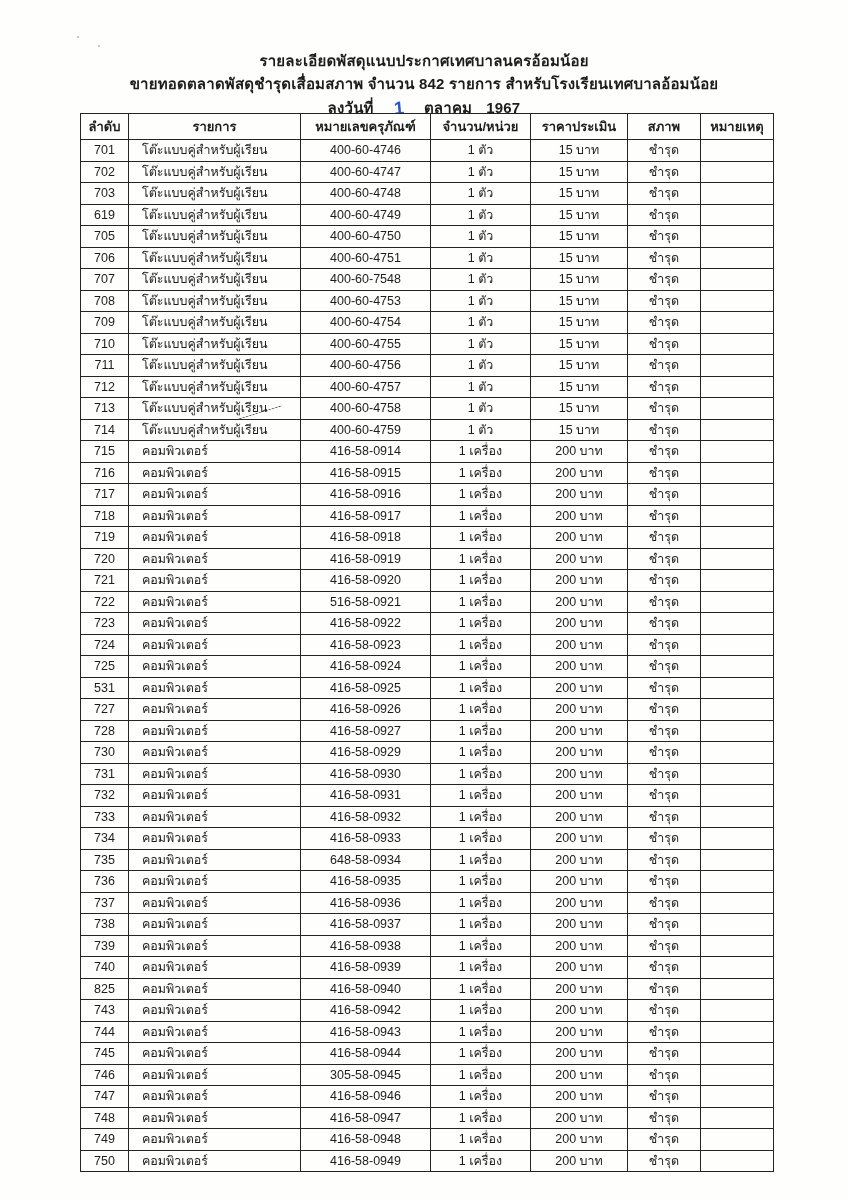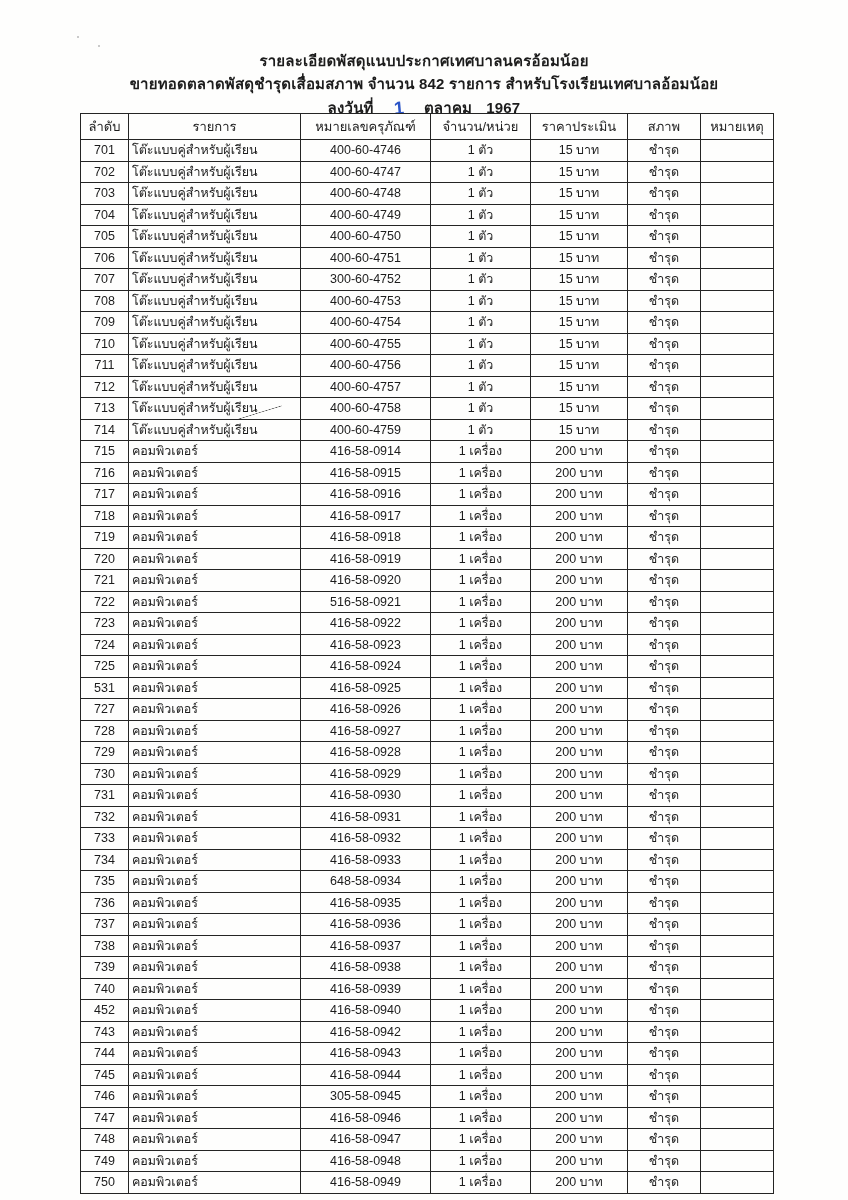--- a/index.html
+++ b/index.html
@@ -49,31 +49,31 @@
   .asset-table col.c6 { width:73px; }
 
   .asset-table th, .asset-table td {
     border:1.5px solid #242424;
     padding:0 2px;
     overflow:hidden;
     white-space:nowrap;
   }
   .asset-table th {
     height:25px;
-    font-size:13px; font-weight:normal;
+    font-size:13px; font-weight:bold;
     text-align:center;
     line-height:1;
   }
   .asset-table td {
     height:20.5px;
     font-size:12.5px;
     text-align:center;
     line-height:1;
   }
-  .asset-table td.item { text-align:left; padding-left:3px; }
+  .asset-table td.item { text-align:left; padding-left:13px; }
 
   .pen-mark {
     position:absolute;
     left:237px; top:412px;
     width:46px; height:0;
     border-top:1.6px solid #3a3a3a;
     transform:rotate(-17deg);
     border-radius:2px;
   }
 </style>
@@ -136,21 +136,21 @@
         <tr>
           <td>703</td>
           <td class="item">โต๊ะแบบคู่สำหรับผู้เรียน</td>
           <td>400-60-4748</td>
           <td>1 ตัว</td>
           <td>15 บาท</td>
           <td>ชำรุด</td>
           <td></td>
         </tr>
         <tr>
-          <td>704</td>
+          <td>619</td>
           <td class="item">โต๊ะแบบคู่สำหรับผู้เรียน</td>
           <td>400-60-4749</td>
           <td>1 ตัว</td>
           <td>15 บาท</td>
           <td>ชำรุด</td>
           <td></td>
         </tr>
         <tr>
           <td>705</td>
           <td class="item">โต๊ะแบบคู่สำหรับผู้เรียน</td>
@@ -165,21 +165,21 @@
           <td class="item">โต๊ะแบบคู่สำหรับผู้เรียน</td>
           <td>400-60-4751</td>
           <td>1 ตัว</td>
           <td>15 บาท</td>
           <td>ชำรุด</td>
           <td></td>
         </tr>
         <tr>
           <td>707</td>
           <td class="item">โต๊ะแบบคู่สำหรับผู้เรียน</td>
-          <td>300-60-4752</td>
+          <td>400-60-7548</td>
           <td>1 ตัว</td>
           <td>15 บาท</td>
           <td>ชำรุด</td>
           <td></td>
         </tr>
         <tr>
           <td>708</td>
           <td class="item">โต๊ะแบบคู่สำหรับผู้เรียน</td>
           <td>400-60-4753</td>
           <td>1 ตัว</td>
@@ -361,29 +361,20 @@
         <tr>
           <td>728</td>
           <td class="item">คอมพิวเตอร์</td>
           <td>416-58-0927</td>
           <td>1 เครื่อง</td>
           <td>200 บาท</td>
           <td>ชำรุด</td>
           <td></td>
         </tr>
         <tr>
-          <td>729</td>
-          <td class="item">คอมพิวเตอร์</td>
-          <td>416-58-0928</td>
-          <td>1 เครื่อง</td>
-          <td>200 บาท</td>
-          <td>ชำรุด</td>
-          <td></td>
-        </tr>
-        <tr>
           <td>730</td>
           <td class="item">คอมพิวเตอร์</td>
           <td>416-58-0929</td>
           <td>1 เครื่อง</td>
           <td>200 บาท</td>
           <td>ชำรุด</td>
           <td></td>
         </tr>
         <tr>
           <td>731</td>
@@ -469,21 +460,21 @@
         <tr>
           <td>740</td>
           <td class="item">คอมพิวเตอร์</td>
           <td>416-58-0939</td>
           <td>1 เครื่อง</td>
           <td>200 บาท</td>
           <td>ชำรุด</td>
           <td></td>
         </tr>
         <tr>
-          <td>452</td>
+          <td>825</td>
           <td class="item">คอมพิวเตอร์</td>
           <td>416-58-0940</td>
           <td>1 เครื่อง</td>
           <td>200 บาท</td>
           <td>ชำรุด</td>
           <td></td>
         </tr>
         <tr>
           <td>743</td>
           <td class="item">คอมพิวเตอร์</td>

